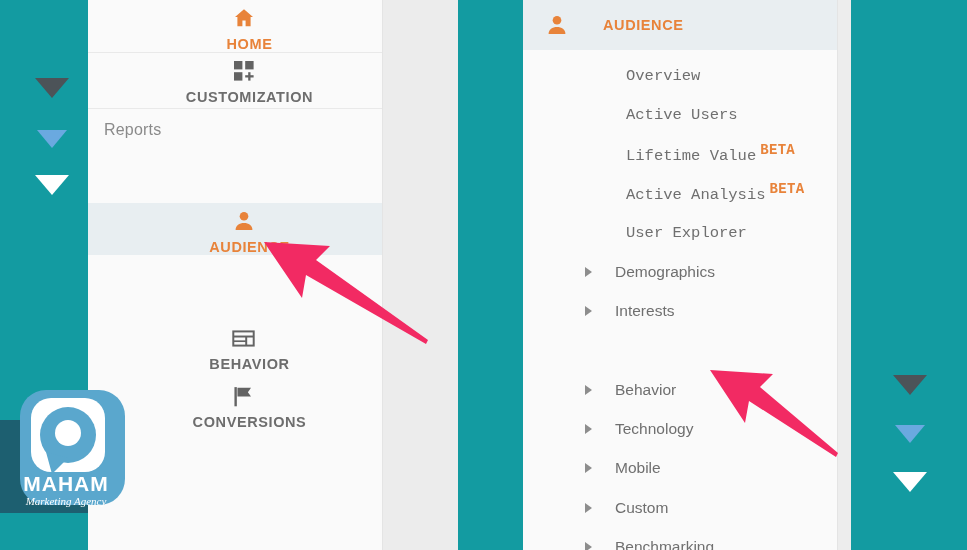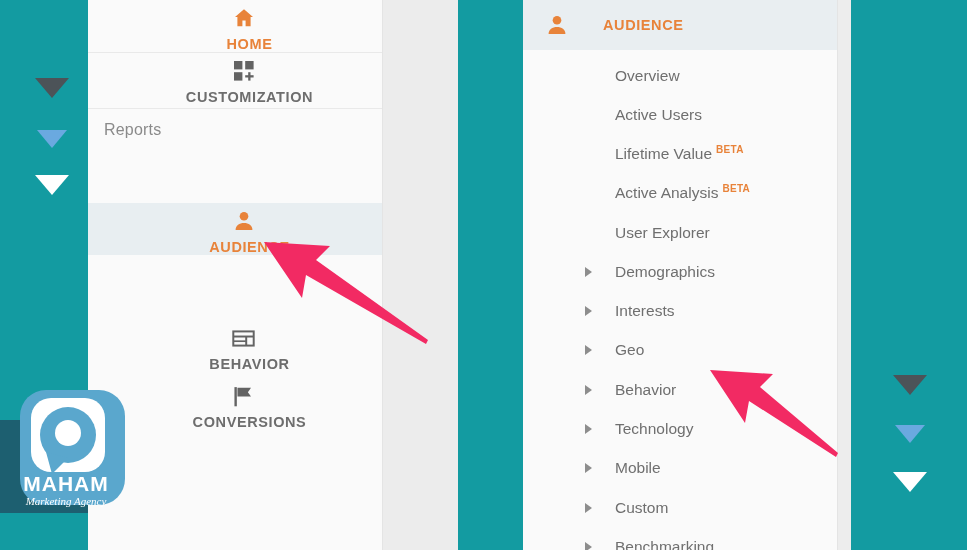--- a/index.html
+++ b/index.html
@@ -65,23 +65,23 @@
   .sub-row{
     position:absolute;left:0;width:315px;height:39px;display:flex;align-items:center;
   }
   .sub-row .caret{
     position:absolute;left:62px;width:0;height:0;
     border-left:7px solid #8d8d8d;border-top:5px solid transparent;border-bottom:5px solid transparent;
   }
   .sub-row .txt{
     position:absolute;left:92px;font-size:15.5px;color:#6f6f6f;white-space:nowrap;font-weight:400;
   }
-  .sub-row .txt.nocaret{left:92px;}
+  .sub-row .txt.nocaret{left:103px;font-family:Liberation Mono, monospace;}
   .beta{
-    font-size:10px;font-weight:700;color:#e8833a;vertical-align:super;margin-left:4px;letter-spacing:.3px;
+    font-size:14px;font-weight:700;color:#e8833a;vertical-align:super;margin-left:4px;letter-spacing:.3px;
   }
 
   
   .geo-box{
     position:absolute;left:537px;top:325px;width:157px;height:48px;
     border:6px solid #f3२2;
     border-color:#f22a63;
     border-radius:5px;
     box-sizing:border-box;
     background:transparent;
@@ -208,24 +208,20 @@
 
     <div class="sub-row" style="top:213px;">
       <span class="txt nocaret">User Explorer</span>
     </div>
 
     <div class="sub-row" style="top:291px;">
       <span class="caret"></span>
       <span class="txt">Interests</span>
     </div>
 
-    <div class="sub-row" style="top:330px;">
-      <span class="caret"></span>
-      <span class="txt">Geo</span>
-    </div>
 
     <div class="sub-row" style="top:370px;">
       <span class="caret"></span>
       <span class="txt">Behavior</span>
     </div>
 
     <div class="sub-row" style="top:409px;">
       <span class="caret"></span>
       <span class="txt">Technology</span>
     </div>

